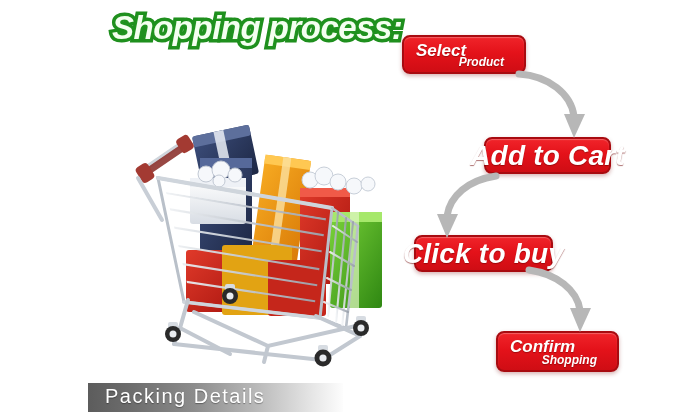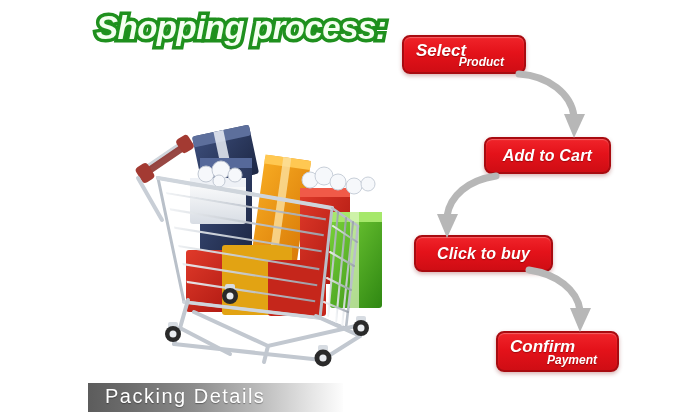--- a/index.html
+++ b/index.html
@@ -15,21 +15,21 @@
     position: relative;
     width: 689px;
     height: 418px;
     background: #ffffff;
     overflow: hidden;
   }
 
   
   #title-wrap {
     position: absolute;
-    left: 96px;
+    left: 112px;
     top: 6px;
     width: 290px;
     height: 46px;
   }
   #title-text {
     position: absolute;
     left: 0;
     top: 0;
     width: 290px;
     height: 46px;
@@ -75,21 +75,21 @@
     text-shadow: 0 1px 1px rgba(110,0,0,0.55);
   }
 
   
   .pill.single {
     display: flex;
     align-items: center;
     justify-content: center;
   }
   .pill.single .pill-label {
-    font-size: 16px;
+    font-size: 28px;
     letter-spacing: 0.2px;
   }
 
   
   .pill.stack .line-a {
     position: absolute;
     left: 12px;
     top: 4px;
     font-size: 17px;
   }
@@ -324,21 +324,21 @@
   <div class="pill single" id="btn-addcart">
     <span class="pill-label">Add to Cart</span>
   </div>
 
   <div class="pill single" id="btn-click">
     <span class="pill-label">Click to buy</span>
   </div>
 
   <div class="pill stack" id="btn-confirm">
     <span class="pill-label line-a">Confirm</span>
-    <span class="pill-label line-b">Payment</span>
+    <span class="pill-label line-b">Shopping</span>
   </div>
 
   <svg class="arrow-svg" id="arrow-1" viewBox="0 0 82 72">
     <path d="M4,4 C34,6 56,24 59,46" fill="none" stroke="#b7b7b7" stroke-width="7" stroke-linecap="round"></path>
     <path d="M59,68 L49,44 L70,44 Z" fill="#b7b7b7"></path>
   </svg>
 
   <svg class="arrow-svg" id="arrow-2" viewBox="0 0 72 68">
     <path d="M66,4 C38,8 20,24 17,44" fill="none" stroke="#b7b7b7" stroke-width="7" stroke-linecap="round"></path>
     <path d="M17,66 L7,42 L28,42 Z" fill="#b7b7b7"></path>

